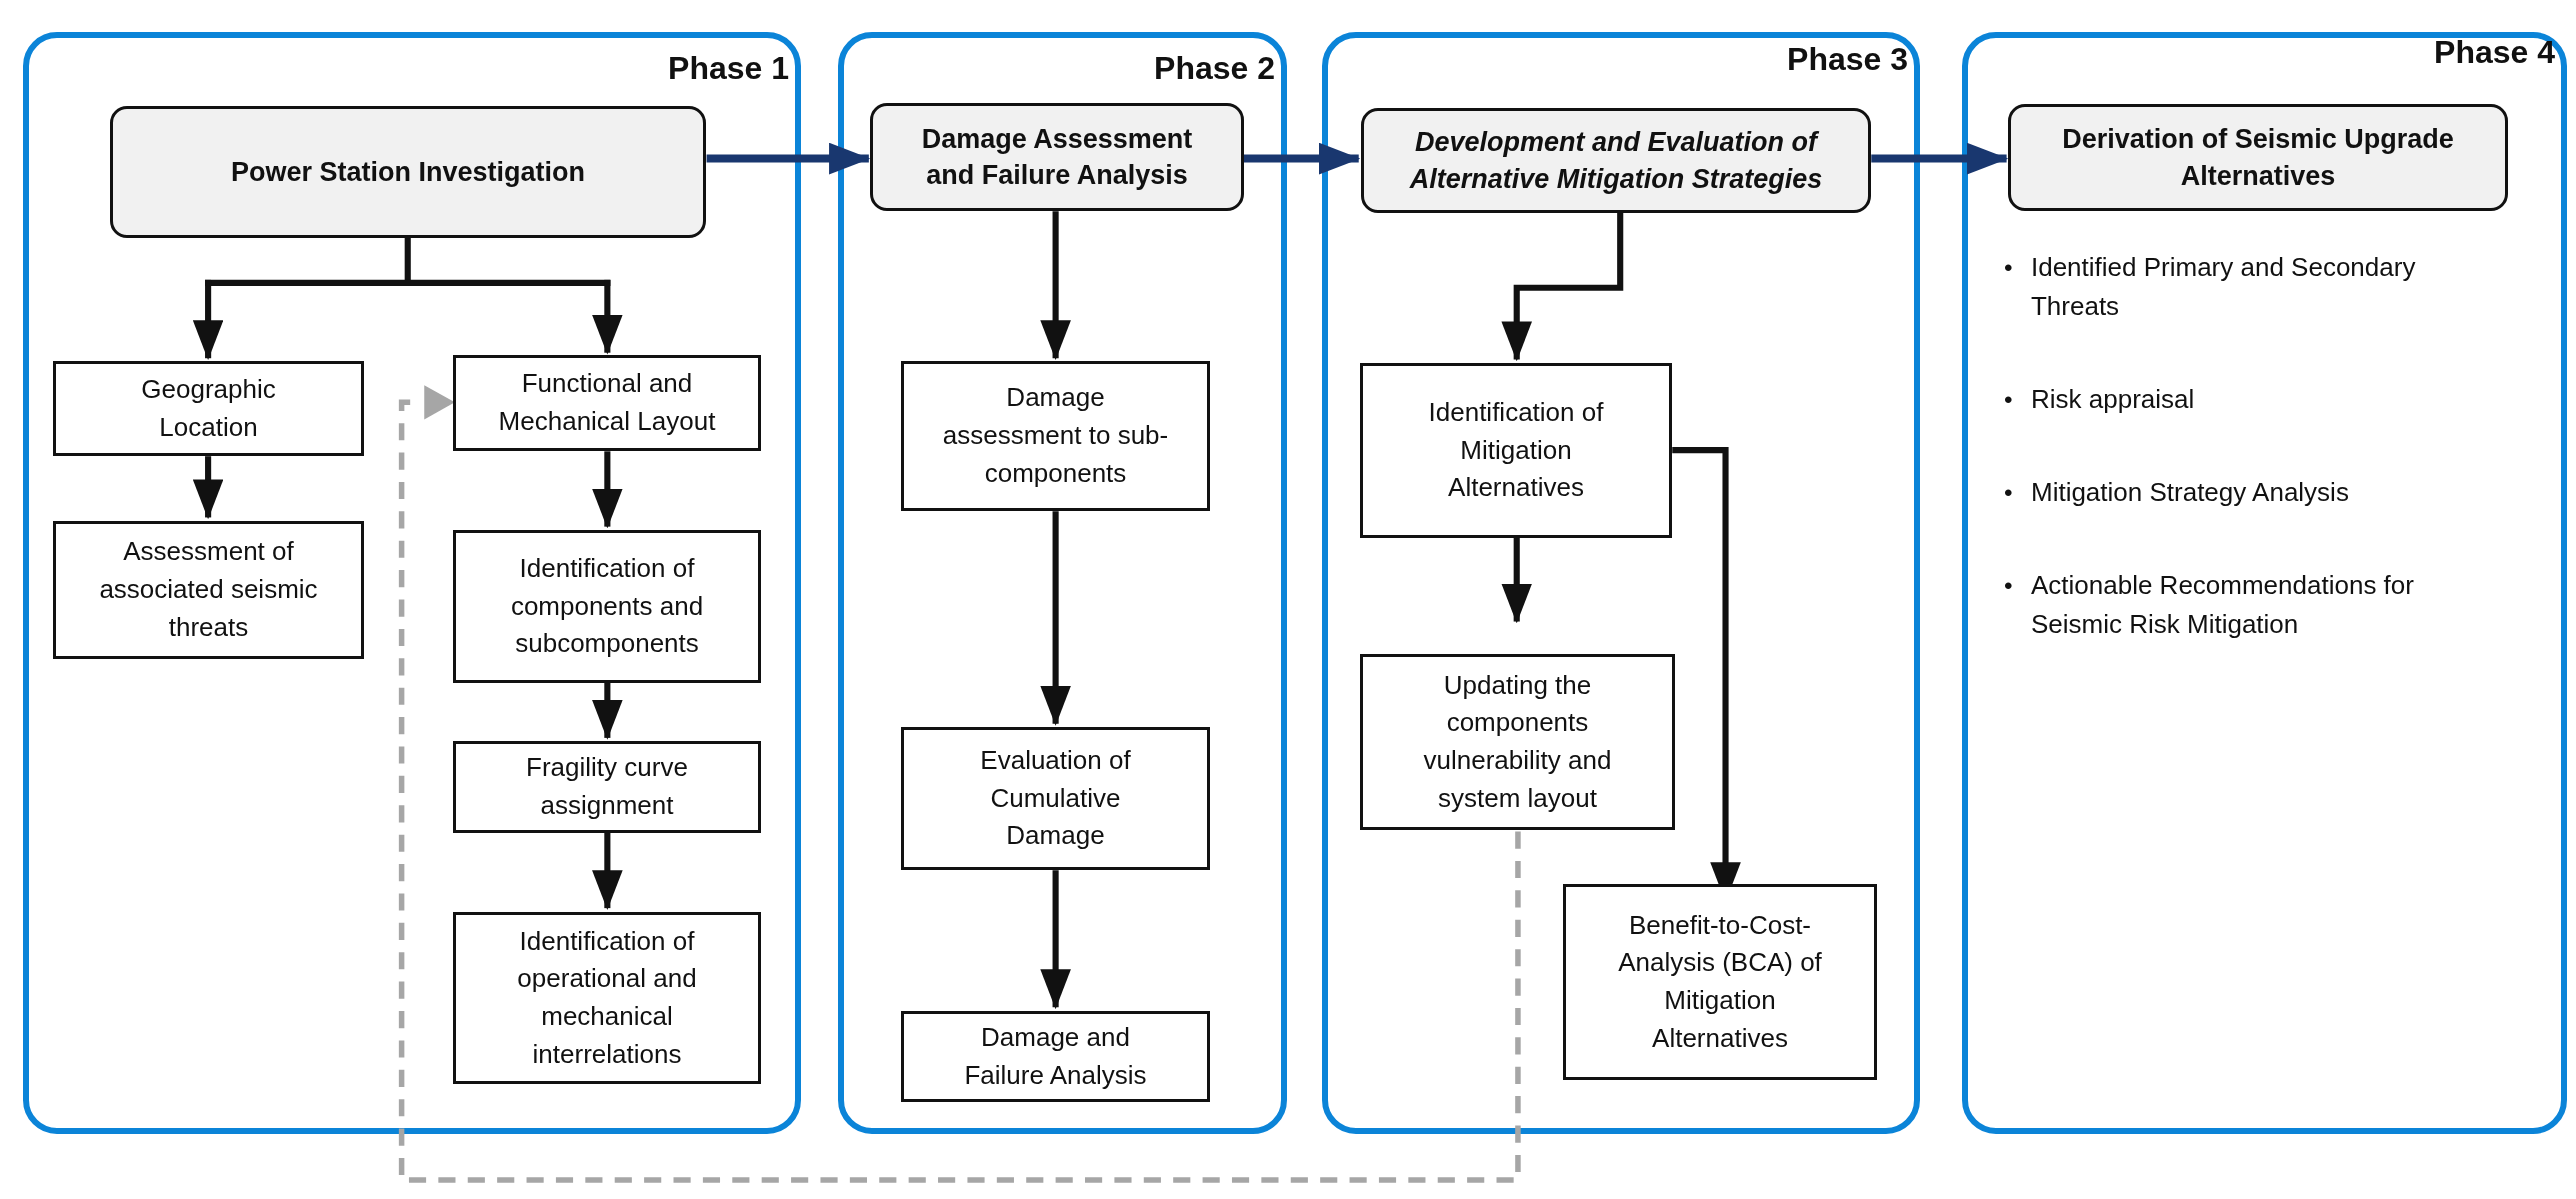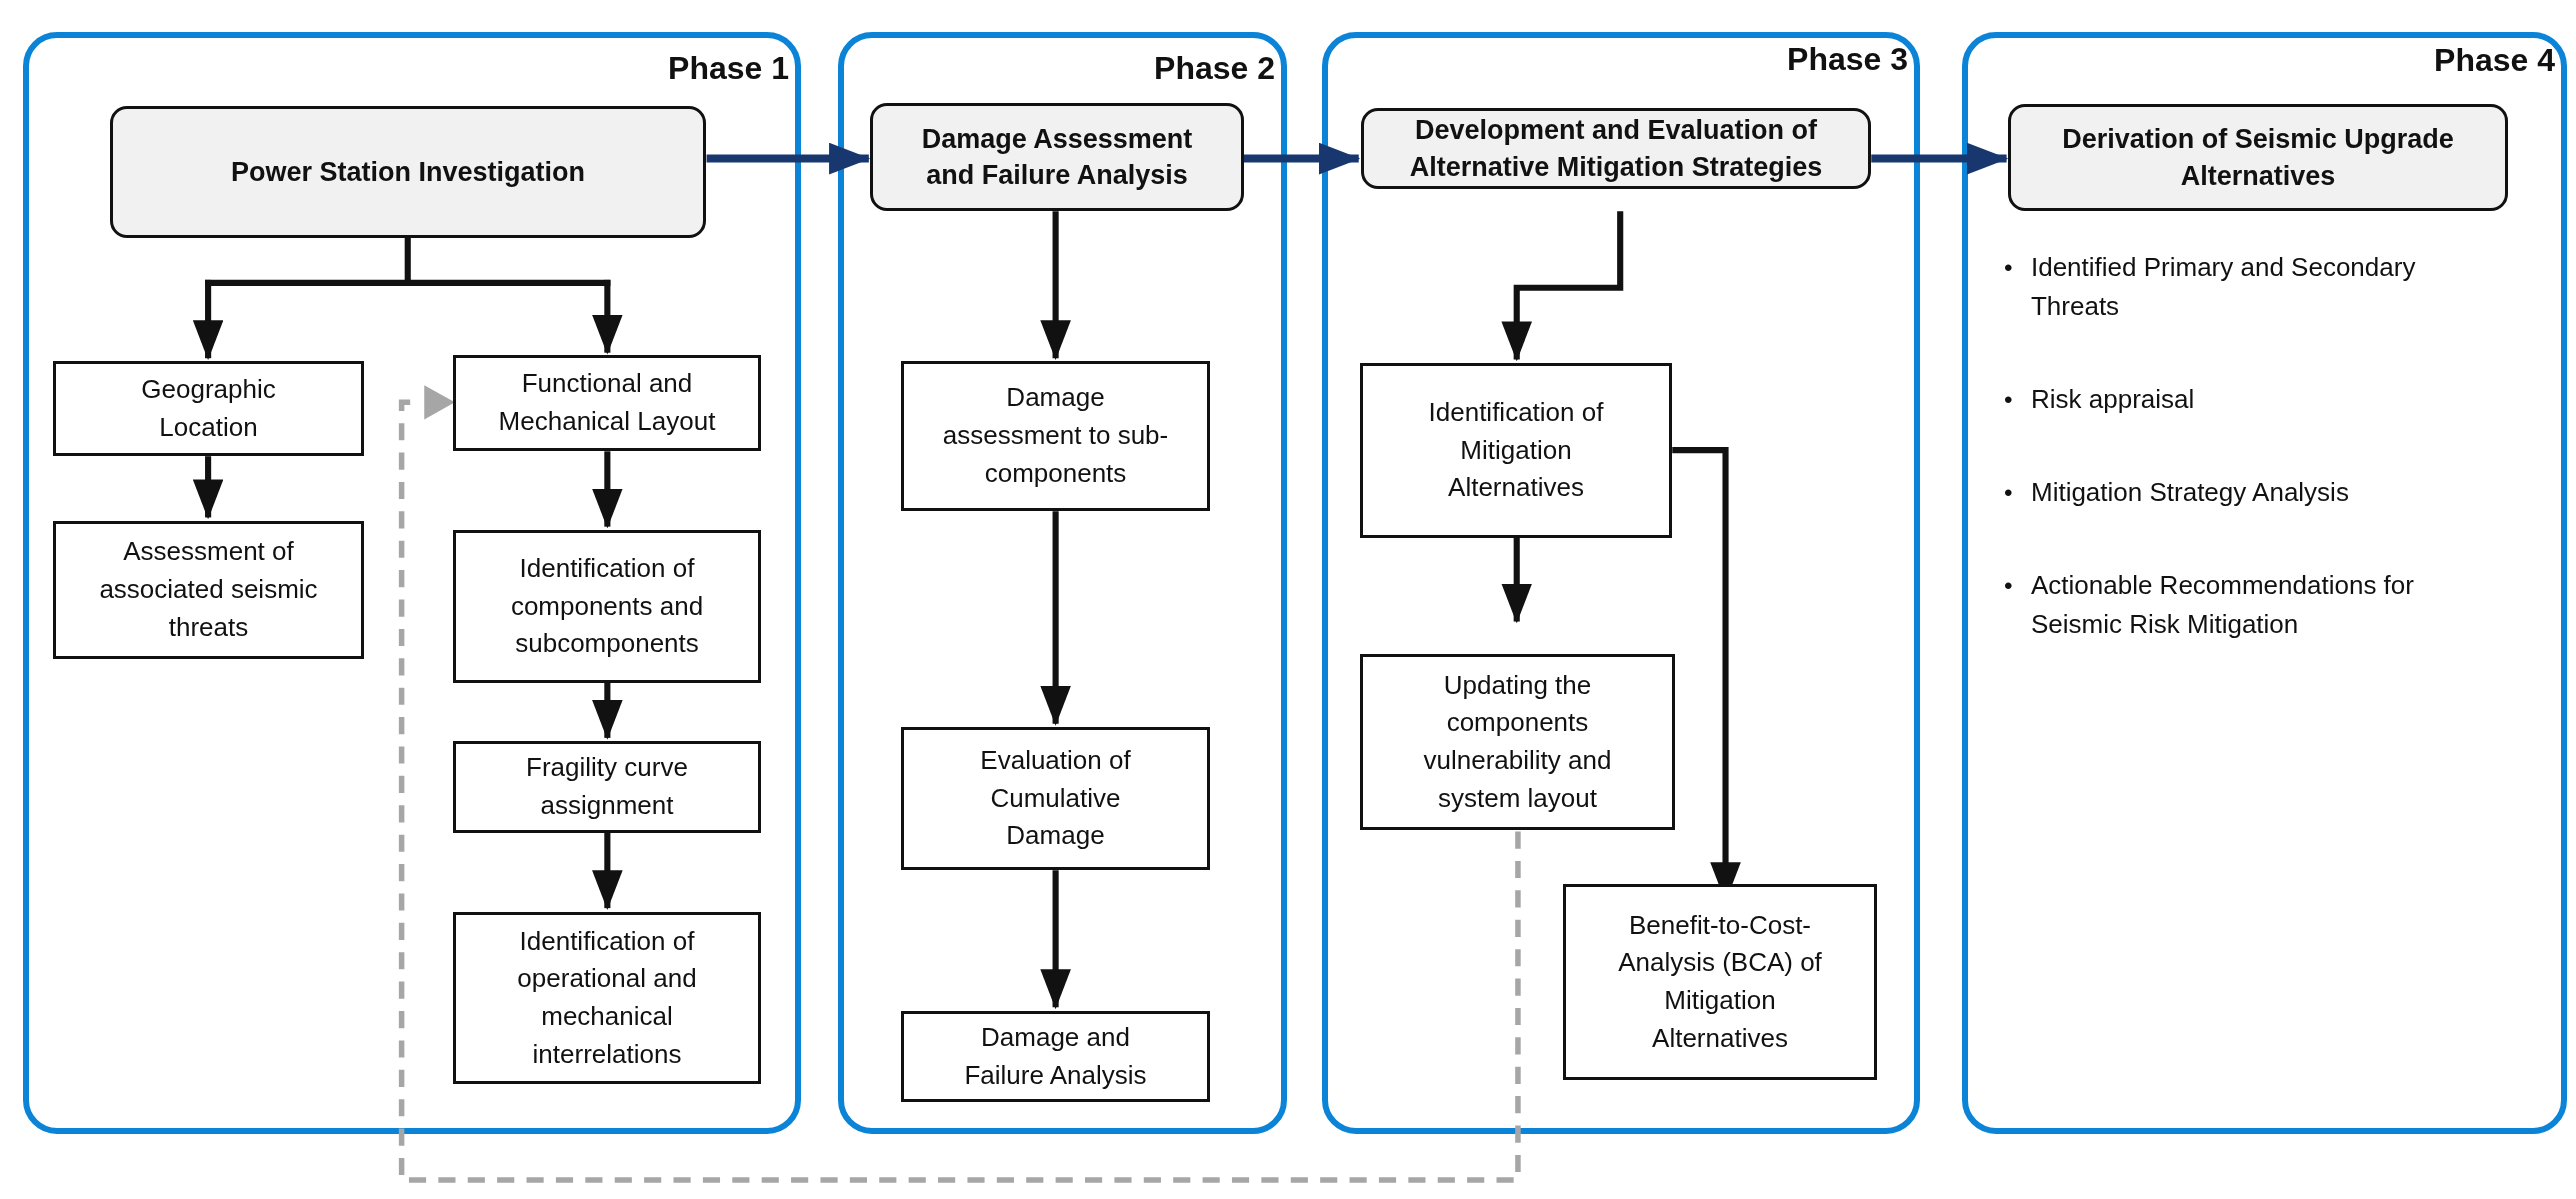--- a/index.html
+++ b/index.html
@@ -116,26 +116,26 @@
 
     <g>
       <polyline points="2478,1310 2478,1927 655,1927 655,657 688,657" stroke="#a6a6a6" stroke-width="9" fill="none" stroke-dasharray="28 20"></polyline>
       <polygon points="742,657 692,629 692,685" fill="#a6a6a6"></polygon>
     </g>
   </svg>
 
   <div class="ptitle" style="left:23px;top:50px;width:766px;">Phase 1</div>
   <div class="ptitle" style="left:838px;top:50px;width:437px;">Phase 2</div>
   <div class="ptitle" style="left:1322px;top:41px;width:586px;">Phase 3</div>
-  <div class="ptitle" style="left:1962px;top:42px;width:593px;">Phase 4</div>
+  <div class="ptitle" style="left:1962px;top:34px;width:593px;">Phase 4</div>
 
   <div class="phead" style="left:110px;top:106px;width:596px;height:132px;">Power Station Investigation</div>
   <div class="phead" style="left:870px;top:103px;width:374px;height:108px;">Damage Assessment
 and Failure Analysis</div>
-  <div class="phead" style="left:1361px;top:108px;width:510px;height:81px;">Development and Evaluation of
+  <div class="phead" style="left:1361px;top:108px;width:510px;height:105px;font-style:italic;">Development and Evaluation of
 Alternative Mitigation Strategies</div>
   <div class="phead" style="left:2008px;top:104px;width:500px;height:107px;">Derivation of Seismic Upgrade
 Alternatives</div>
 
   <div class="fbox" style="left:53px;top:361px;width:311px;height:95px;">Geographic
 Location</div>
   <div class="fbox" style="left:53px;top:521px;width:311px;height:138px;">Assessment of
 associated seismic
 threats</div>
   <div class="fbox" style="left:453px;top:355px;width:308px;height:96px;">Functional and

